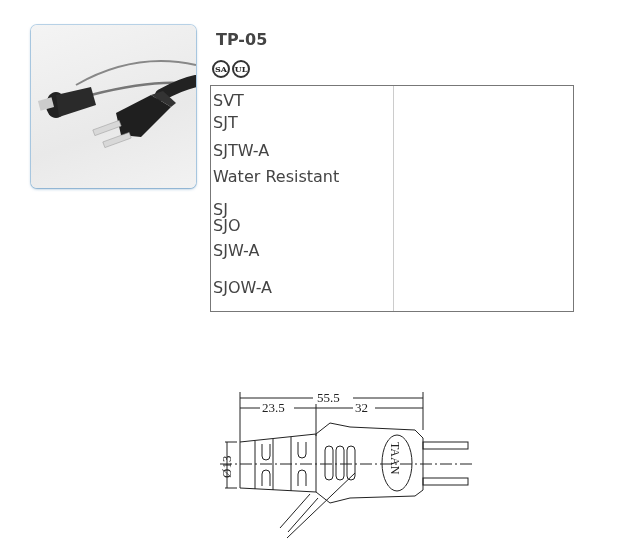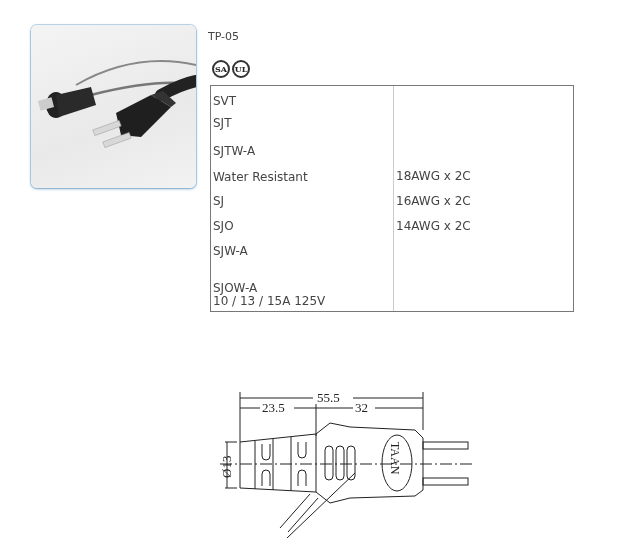--- a/index.html
+++ b/index.html
@@ -1,30 +1,30 @@
 <!DOCTYPE html>
 <html><head>
 <meta charset="utf-8">
 <style>
   html, body { margin:0; padding:0; background:#ffffff; }
   body { width:617px; height:555px; position:relative; overflow:hidden;
          font-family:"DejaVu Sans", "Liberation Sans", sans-serif; color:#333; }
   .photo-frame { position:absolute; left:31px; top:25px; width:165px; height:163px;
     border-radius:6px; background:linear-gradient(160deg,#f4f4f4 0%,#e9e9e9 60%,#f2f2f2 100%);
     box-shadow:0 1px 3px rgba(60,120,170,0.55), 0 0 0 1px rgba(120,170,210,0.45); overflow:hidden; }
-  .title { position:absolute; left:208px; top:30px; font-size:11px; font-weight:normal; color:#444; }
+  .title { position:absolute; left:216px; top:30px; font-size:16px; font-weight:bold; color:#444; }
   .certs { position:absolute; left:212px; top:60px; display:flex; gap:2px; }
   .cert { width:18px; height:18px; border:2px solid #333; border-radius:50%; box-sizing:border-box;
     font-size:8px; font-weight:bold; display:flex; align-items:center; justify-content:center; color:#222;
     font-family:"DejaVu Serif", serif; }
   .spec-table { position:absolute; left:210px; top:85px; width:364px; height:227px;
     border:1px solid #777; border-collapse:collapse; box-sizing:border-box; }
   .col-left { position:absolute; left:0; top:0; width:182px; height:100%; border-right:1px solid #ccc; }
   .col-right { position:absolute; left:183px; top:0; right:0; height:100%; }
-  .cell { position:absolute; left:2px; font-size:12px; color:#444; white-space:nowrap; line-height:14px; }
+  .cell { position:absolute; left:2px; font-size:16px; color:#444; white-space:nowrap; line-height:14px; }
   .drawing { position:absolute; left:215px; top:378px; width:270px; height:168px; }
 </style>
 </head>
 <body>
 
 <div class="photo-frame">
   <svg width="165" height="163" viewBox="0 0 165 163">
     <path d="M45 60 C80 40,120 30,165 40" stroke="#888" stroke-width="2" fill="none"></path>
     <path d="M60 70 C100 60,140 55,165 60" stroke="#777" stroke-width="2.5" fill="none"></path>
     <path d="M130 70 C145 62,155 58,165 56" stroke="#222" stroke-width="12" fill="none" stroke-linecap="round"></path>
@@ -44,30 +44,24 @@
   <div class="cert">SA</div>
   <div class="cert">UL</div>
 </div>
 
 <div class="spec-table">
   <div class="col-left">
     <div class="cell" style="top:8px">SVT</div>
     <div class="cell" style="top:30px">SJT</div>
     <div class="cell" style="top:58px">SJTW-A</div>
     <div class="cell" style="top:84px">Water Resistant</div>
-    <div class="cell" style="top:108px">SJ</div>
+    <div class="cell" style="top:117px">SJ</div>
     <div class="cell" style="top:133px">SJO</div>
     <div class="cell" style="top:158px">SJW-A</div>
     <div class="cell" style="top:195px">SJOW-A</div>
-    <div class="cell" style="top:208px">10 / 13 / 15A 125V</div>
-  </div>
-  <div class="col-right">
-    <div class="cell" style="top:83px">18AWG x 2C</div>
-    <div class="cell" style="top:108px">16AWG x 2C</div>
-    <div class="cell" style="top:133px">14AWG x 2C</div>
   </div>
 </div>
 
 <svg class="drawing" viewBox="0 0 270 168">
   <g stroke="#222" fill="none" stroke-width="1">
 
     <line x1="25" y1="14" x2="25" y2="64"></line>
     <line x1="101" y1="25" x2="101" y2="58"></line>
     <line x1="208" y1="14" x2="208" y2="52"></line>
 

